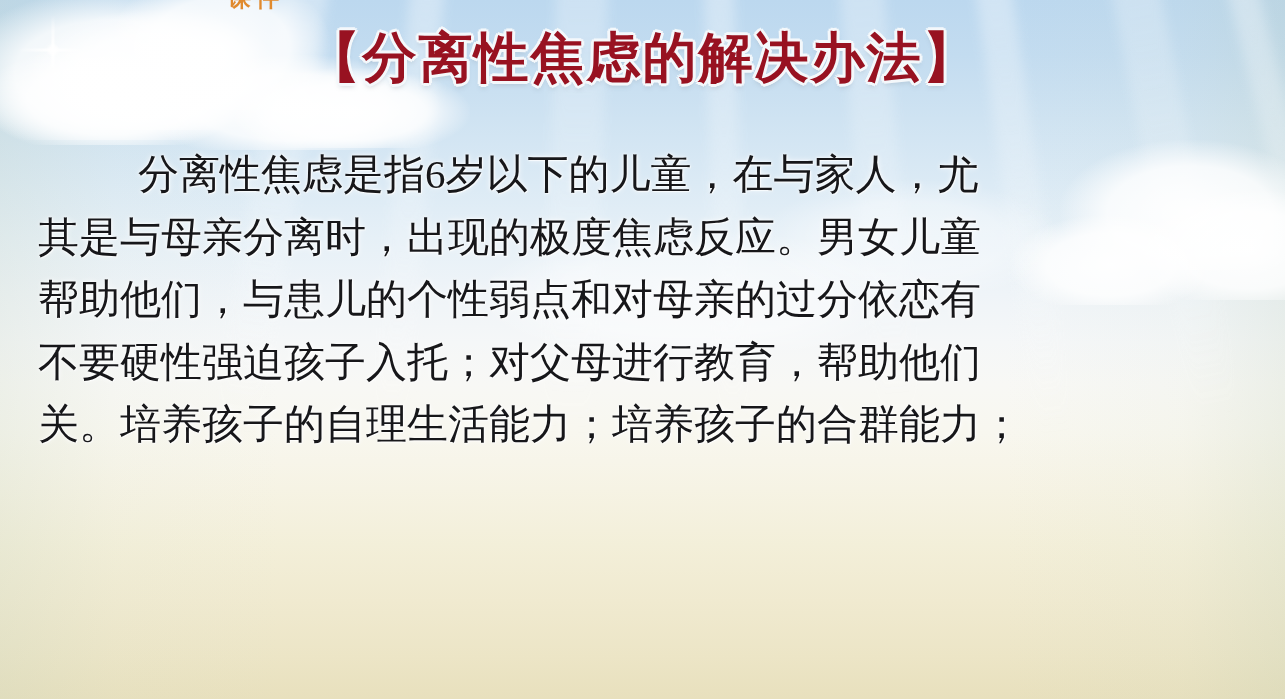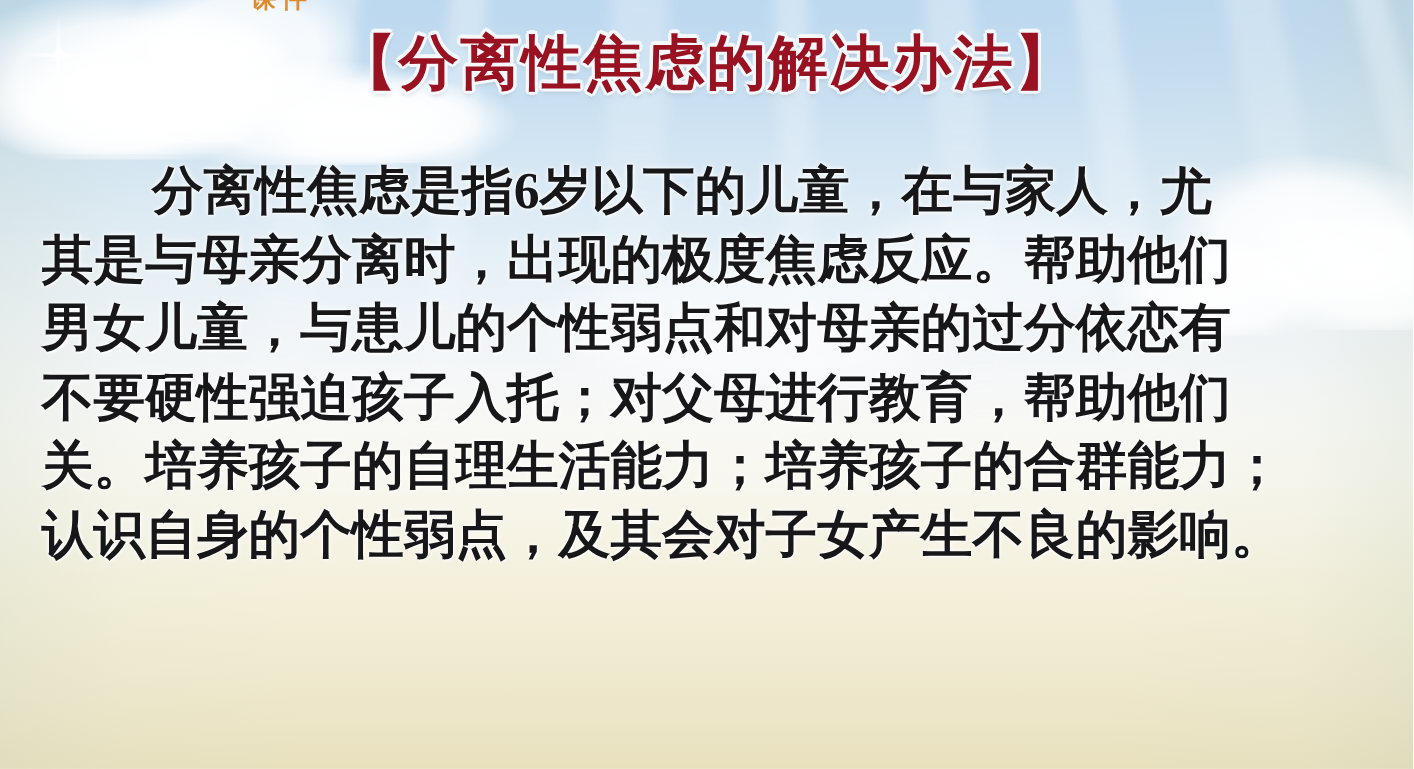--- a/index.html
+++ b/index.html
@@ -144,22 +144,22 @@
 
   
   .body-text {
     position: absolute;
     left: 38px;
     top: 143px;
     width: 1215px;
   }
   .line {
     font-family: "Liberation Serif", "DejaVu Serif", serif;
-    font-weight: bold;
-    font-size: 47px;
+    font-weight: normal;
+    font-size: 41px;
     line-height: 62.5px;
     color: #17171a;
     white-space: nowrap;
     letter-spacing: 0px;
     text-shadow:
       0 0 3px rgba(255,255,255,.95),
       0 0 6px rgba(255,255,255,.85),
       1px 1px 0 rgba(255,255,255,.6);
   }
   .line.indent { text-indent: 100px; }
@@ -199,20 +199,19 @@
   </div>
 
   <div class="top-deco">
     <span>课件</span>
   </div>
 
   <div class="title">【分离性焦虑的解决办法】</div>
 
   <div class="body-text">
     <div class="line indent">分离性焦虑是指6岁以下的儿童，在与家人，尤</div>
-    <div class="line">其是与母亲分离时，出现的极度焦虑反应。帮助他们</div>
-    <div class="line">男女儿童，与患儿的个性弱点和对母亲的过分依恋有</div>
+    <div class="line">其是与母亲分离时，出现的极度焦虑反应。男女儿童</div>
+    <div class="line">帮助他们，与患儿的个性弱点和对母亲的过分依恋有</div>
     <div class="line">不要硬性强迫孩子入托；对父母进行教育，帮助他们</div>
     <div class="line">关。培养孩子的自理生活能力；培养孩子的合群能力；</div>
-    <div class="line">认识自身的个性弱点，及其会对子女产生不良的影响。</div>
   </div>
 
 </div>
 
 </body></html>

